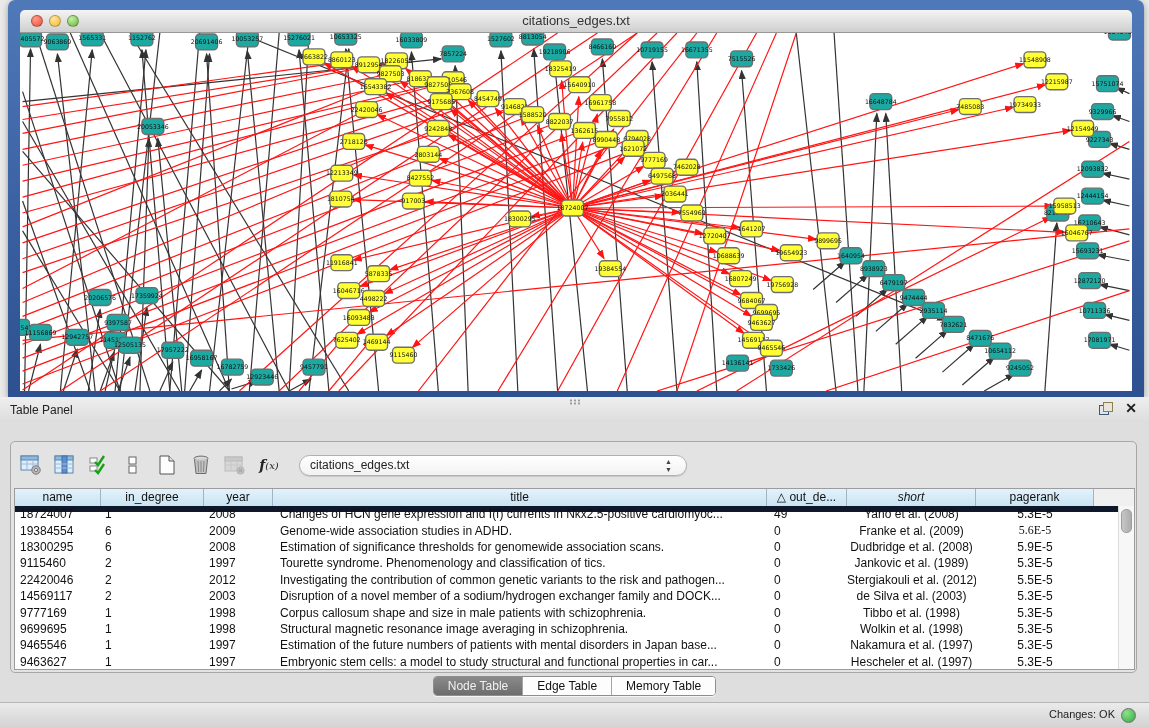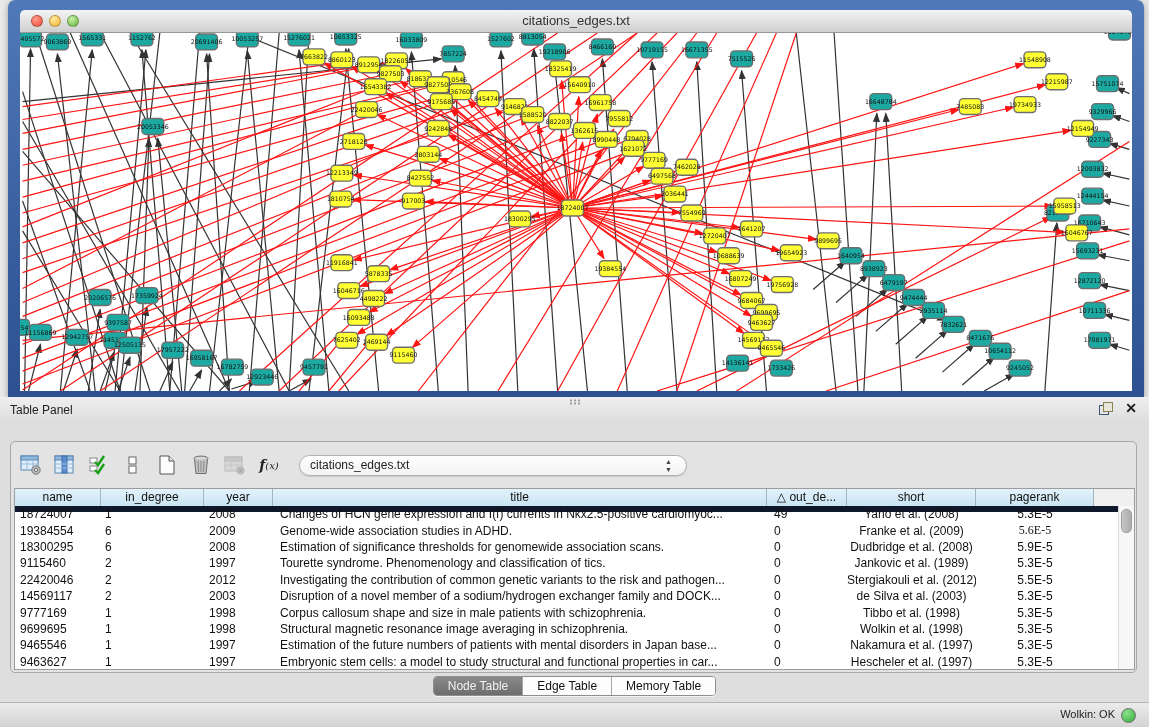--- a/index.html
+++ b/index.html
@@ -844,21 +844,21 @@
         </div>
       </div>
 
       <div id="table-wrap">
         <div id="thead">
             <div class="th" style="width: 86px;">name</div>
             <div class="th" style="width: 103px;">in_degree</div>
             <div class="th" style="width: 69px;">year</div>
             <div class="th" style="width: 494px;">title</div>
             <div class="th" style="width: 80px;">△ out_de...</div>
-            <div class="th" style="width: 129px;">short</div>
+            <div class="th" style="width: 129px; font-style: italic;">short</div>
             <div class="th" style="width: 118px;">pagerank</div>
             <div class="th filler"></div>
           </div>
         <div id="tbody">
             <div class="tr">
               <div class="td c0" style="width: 86px;">18724007</div>
               <div class="td c1" style="width: 103px;">1</div>
               <div class="td c2" style="width: 69px;">2008</div>
               <div class="td c3" style="width: 494px;">Changes of HCN gene expression and I(f) currents in Nkx2.5-positive cardiomyoc...</div>
               <div class="td c4" style="width: 80px;">49</div>
@@ -955,17 +955,17 @@
 
     <div id="tabs-row">
       <div id="seg">
           <div class="seg-btn selected">Node Table</div>
           <div class="seg-btn">Edge Table</div>
           <div class="seg-btn">Memory Table</div>
         </div>
     </div>
 
     <div id="status-bar">
-      <span id="mem-label">Wolkin: OK</span>
+      <span id="mem-label">Changes: OK</span>
       <span id="mem-dot"></span>
     </div>
   </div>
 </div>
 
 </body></html>

